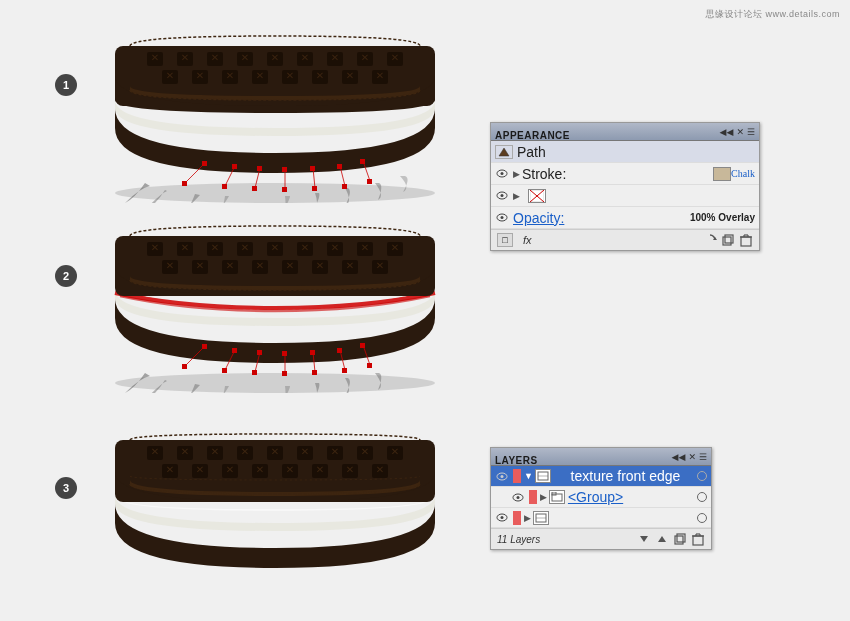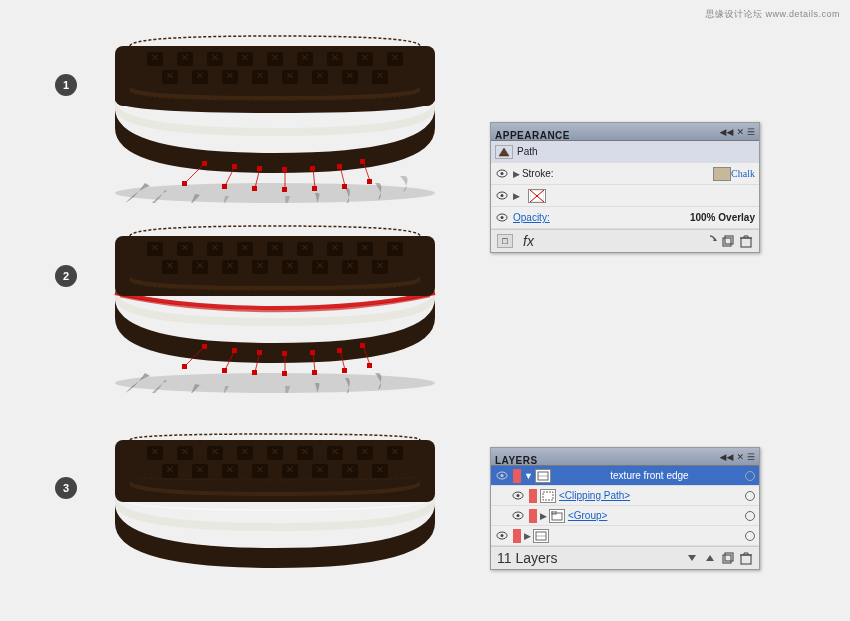--- a/index.html
+++ b/index.html
@@ -112,21 +112,21 @@
       justify-content: center;
     }
 
     .row-arrow {
       color: #555;
       margin-right: 2px;
       font-size: 9px;
     }
 
     .row-label {
-      font-size: 10px;
+      font-size: 14px;
       color: #222;
       flex: 1;
     }
 
     .row-label-blue {
       color: #1a5fc8;
       text-decoration: underline;
     }
 
     .row-value {
@@ -154,38 +154,38 @@
       border: 1px solid #aaa;
       background: #ddd;
       display: flex;
       align-items: center;
       justify-content: center;
       font-size: 9px;
       cursor: pointer;
     }
 
     .footer-fx {
-      font-size: 14px;
+      font-size: 11px;
       font-style: italic;
       color: #333;
       margin-left: 4px;
     }
 
     .footer-icons {
       display: flex;
       gap: 4px;
       margin-left: auto;
     }
 
     
     .layers-panel {
       position: absolute;
       top: 447px;
       left: 490px;
-      width: 270px;
+      width: 222px;
       background: #f5f5f5;
       border: 1px solid #999;
       box-shadow: 1px 1px 3px rgba(0,0,0,0.3);
     }
 
     .layers-body {
       background: #efefef;
     }
 
     .layers-row {
@@ -237,22 +237,23 @@
     .layers-footer {
       display: flex;
       align-items: center;
       padding: 3px 6px;
       border-top: 1px solid #ccc;
       background: #e8e8e8;
       gap: 4px;
     }
 
     .layers-count {
-      font-size: 14px;
+      font-size: 10px;
       color: #333;
+      font-style: italic;
     }
 
     .layers-footer-icons {
       display: flex;
       gap: 4px;
       margin-left: auto;
     }
 
     
     .stroke-thumb {
@@ -695,36 +696,20 @@
       <div class="layer-icon">
         <svg width="12" height="10" viewBox="0 0 12 10">
           <rect x="1" y="1" width="10" height="8" fill="none" stroke="#666" stroke-width="1"></rect>
           <line x1="1" y1="5" x2="11" y2="5" stroke="#666" stroke-width="0.5"></line>
         </svg>
       </div>
       <span class="row-label" style="color:white;">texture front edge</span>
       <div class="circle-indicator" style="border-color:#aaa;"></div>
     </div>
 
-    <div class="layers-row" style="padding-left:20px;">
-      <div class="eye-icon">
-        <svg width="12" height="9" viewBox="0 0 12 9">
-          <ellipse cx="6" cy="4.5" rx="5" ry="3.5" fill="none" stroke="#444" stroke-width="1"></ellipse>
-          <circle cx="6" cy="4.5" r="1.5" fill="#444"></circle>
-        </svg>
-      </div>
-      <div class="color-swatch" style="background:#e85c5c;"></div>
-      <div class="layer-icon">
-        <svg width="12" height="10" viewBox="0 0 12 10">
-          <rect x="1" y="1" width="10" height="8" fill="none" stroke="#666" stroke-width="1" stroke-dasharray="2,1"></rect>
-        </svg>
-      </div>
-      <span class="row-label row-label-blue">&lt;Clipping Path&gt;</span>
-      <div class="circle-indicator"></div>
-    </div>
 
     <div class="layers-row" style="padding-left:20px;">
       <div class="eye-icon">
         <svg width="12" height="9" viewBox="0 0 12 9">
           <ellipse cx="6" cy="4.5" rx="5" ry="3.5" fill="none" stroke="#444" stroke-width="1"></ellipse>
           <circle cx="6" cy="4.5" r="1.5" fill="#444"></circle>
         </svg>
       </div>
       <div class="color-swatch" style="background:#e85c5c;"></div>
 

